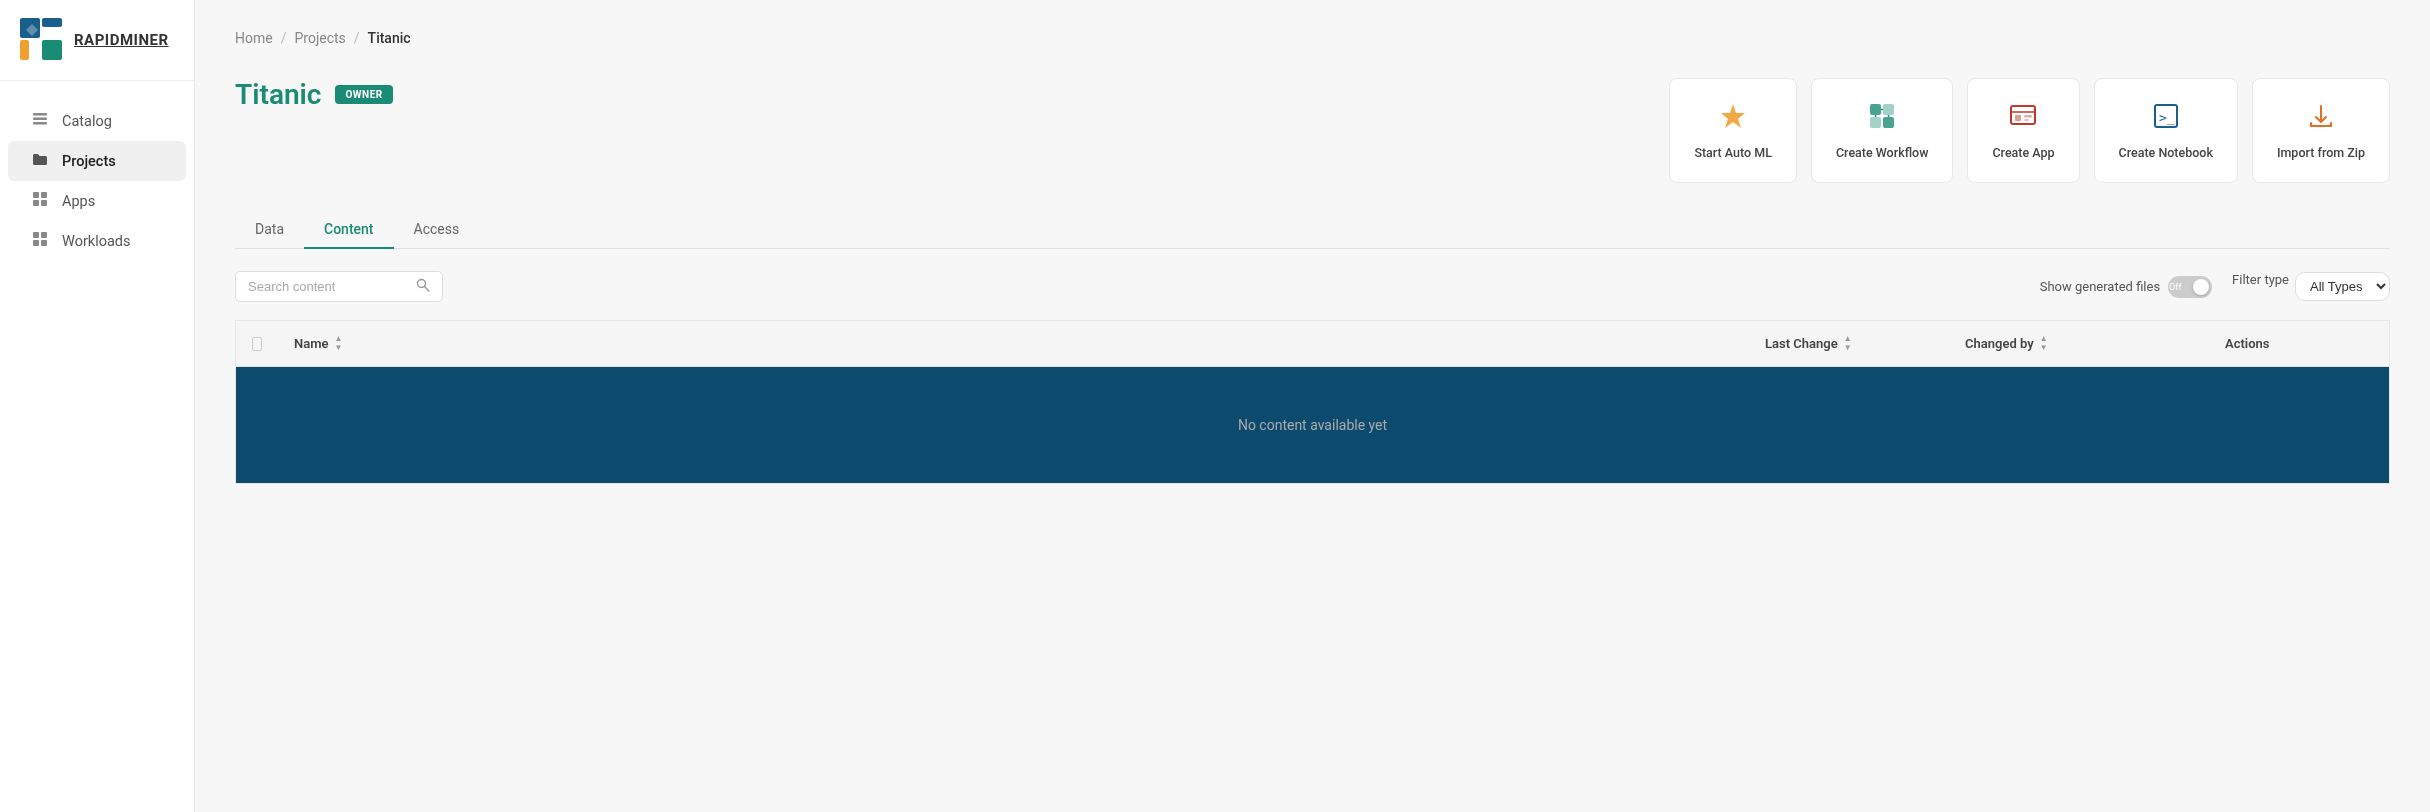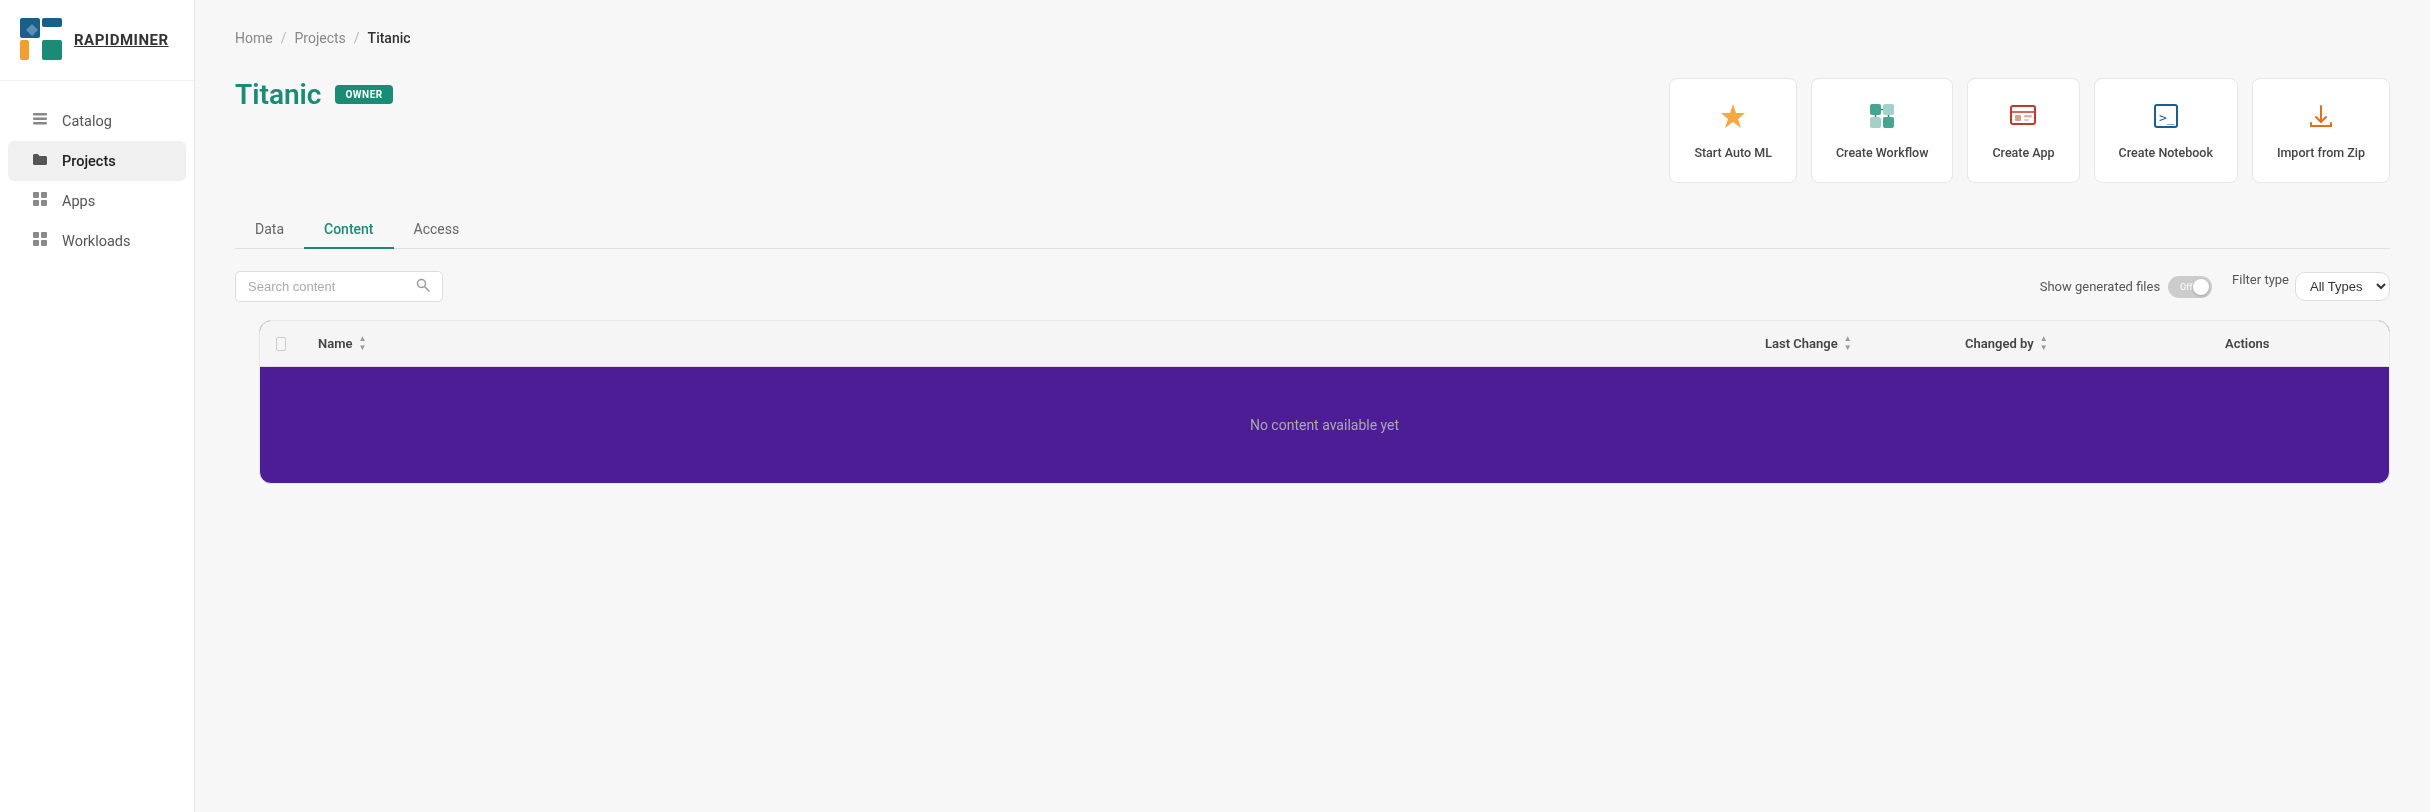--- a/index.html
+++ b/index.html
@@ -229,21 +229,21 @@
       position: absolute;
       right: 3px;
       width: 16px;
       height: 16px;
       border-radius: 50%;
       background: #fff;
       box-shadow: 0 1px 3px rgba(0,0,0,0.2);
     }
     .toggle-label {
       position: absolute;
-      left: 12px;
+      left: 1px;
       font-size: 9px;
       color: #fff;
       font-weight: 400;
     }
 
     .filter-type {
       display: flex;
       align-items: flex-start;
       gap: 6px;
       font-size: 13px;
@@ -254,25 +254,24 @@
       border-radius: 10px;
       padding: 5px 10px;
       font-size: 13px;
       background: #fff;
       cursor: pointer;
       color: #333;
     }
 
     
     .content-table {
-      background: #4c1d95;
-      border-radius: 12px;
+      background: #0c4a6e;
+      border-radius: 0;
       border: 1px solid #e8e8e8;
       overflow: hidden;
-      margin-left: 24px;
     }
     .table-header {
       display: grid;
       grid-template-columns: 42px 1fr 200px 260px 180px;
       background: #f5f5f5;
       border-bottom: 1px solid #e0e0e0;
       padding: 0;
     }
     .th {
       padding: 14px 16px;

